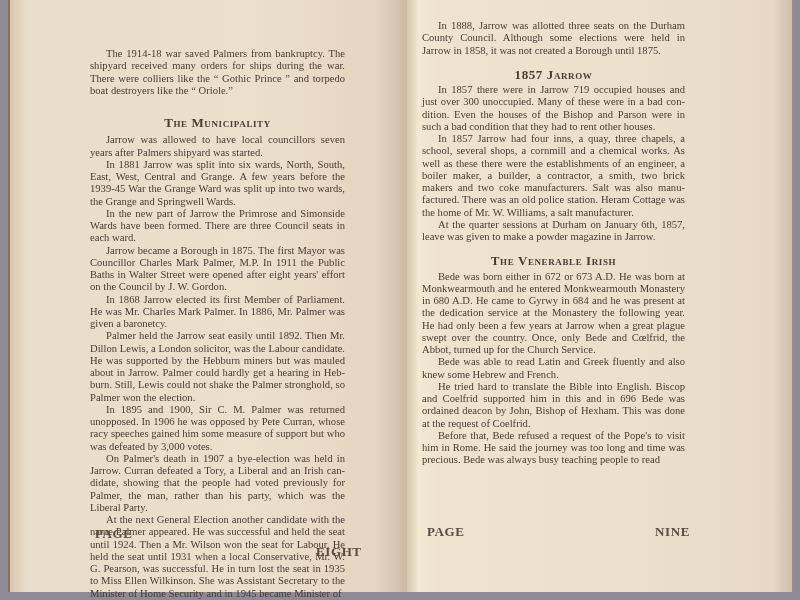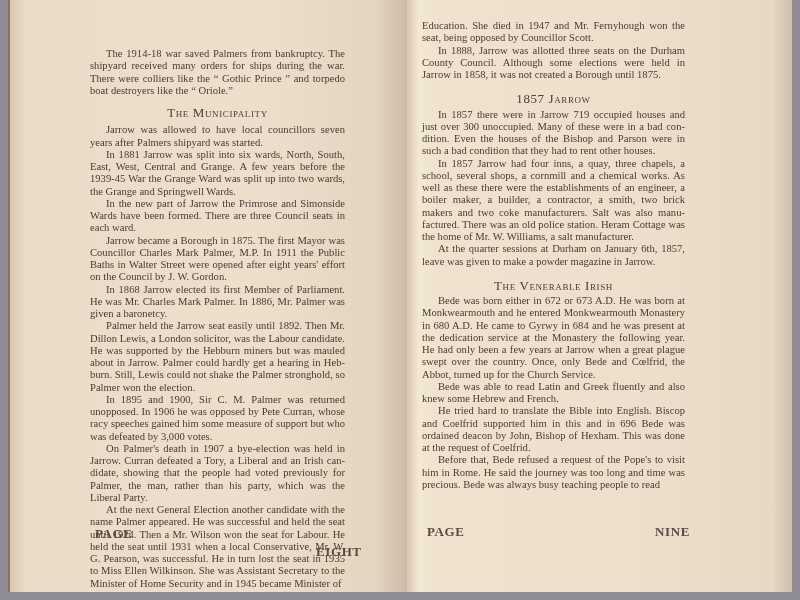--- a/index.html
+++ b/index.html
@@ -29,59 +29,58 @@
   .text-block {
     position:absolute;
     font-size:10.6px; line-height:12.25px;
     text-align:justify; hyphens:manual;
   }
   .page-left .text-block { left:80px; top:48px; width:255px; }
   .page-right .text-block { left:15px; top:20px; width:263px; }
   p { margin:0; text-indent:16px; }
   p.noindent { text-indent:0; }
   h2 {
-    margin:0; font-weight:normal; text-align:center;
+    margin:0; font-weight:bold; text-align:center;
     font-variant:small-caps; letter-spacing:0.6px; font-size:13px;
     color:#4d3a34;
   }
   .footer {
     position:absolute; font-size:13px; font-weight:bold; letter-spacing:0.6px;
     color:#5a4a44;
   }
   .page-left .footer-page { left:85px; top:526px; }
   .page-left .footer-num { left:306px; top:544px; }
   .page-right .footer-page { left:20px; top:524px; }
   .page-right .footer-num { left:248px; top:524px; }
 </style>
 </head>
 <body>
 
 <div class="spread">
 
   <div class="page page-left">
     <div class="text-block">
       <p>The 1914-18 war saved Palmers from bankruptcy. The shipyard received many orders for ships during the war. There were colliers like the “ Gothic Prince ” and torpedo boat des­troyers like the “ Oriole.”</p>
-      <h2 style="margin-top:10px;margin-bottom:5px;">The Municipality</h2>
+      <h2 style="margin-top:20px;margin-bottom:5px;">The Municipality</h2>
       <p>Jarrow was allowed to have local councillors seven years after Palmers shipyard was started.</p>
       <p>In 1881 Jarrow was split into six wards, North, South, East, West, Central and Grange. A few years before the 1939-45 War the Grange Ward was split up into two wards, the Grange and Springwell Wards.</p>
       <p>In the new part of Jarrow the Primrose and Simonside Wards have been formed. There are three Council seats in each ward.</p>
       <p>Jarrow became a Borough in 1875. The first Mayor was Councillor Charles Mark Palmer, M.P. In 1911 the Public Baths in Walter Street were opened after eight years' effort on the Council by J. W. Gordon.</p>
       <p>In 1868 Jarrow elected its first Member of Parliament. He was Mr. Charles Mark Palmer. In 1886, Mr. Palmer was given a baronetcy.</p>
       <p>Palmer held the Jarrow seat easily until 1892. Then Mr. Dillon Lewis, a London solicitor, was the Labour candidate. He was supported by the Hebburn miners but was mauled about in Jarrow. Palmer could hardly get a hearing in Heb­burn. Still, Lewis could not shake the Palmer stronghold, so Palmer won the election.</p>
       <p>In 1895 and 1900, Sir C. M. Palmer was returned unopposed. In 1906 he was opposed by Pete Curran, whose racy speeches gained him some measure of support but who was defeated by 3,000 votes.</p>
       <p>On Palmer's death in 1907 a bye-election was held in Jarrow. Curran defeated a Tory, a Liberal and an Irish can­didate, showing that the people had voted previously for Palmer, the man, rather than his party, which was the Liberal Party.</p>
       <p>At the next General Election another candidate with the name Palmer appeared. He was successful and held the seat until 1924. Then a Mr. Wilson won the seat for Labour. He held the seat until 1931 when a local Conservative, Mr. W. G. Pearson, was successful. He in turn lost the seat in 1935 to Miss Ellen Wilkinson. She was Assistant Secretary to the Minister of Home Security and in 1945 became Minister of</p>
     </div>
     <span class="footer footer-page">PAGE</span>
     <span class="footer footer-num">EIGHT</span>
   </div>
 
   <div class="page page-right">
     <div class="text-block">
-      <p class="noindent">Education. She died in 1947 and Mr. Fernyhough won the seat, being opposed by Councillor Scott.</p>
       <p>In 1888, Jarrow was allotted three seats on the Durham County Council. Although some elections were held in Jarrow in 1858, it was not created a Borough until 1875.</p>
       <h2 style="margin-top:12px;margin-bottom:3px;">1857 Jarrow</h2>
       <p>In 1857 there were in Jarrow 719 occupied houses and just over 300 unoccupied. Many of these were in a bad con­dition. Even the houses of the Bishop and Parson were in such a bad condition that they had to rent other houses.</p>
       <p>In 1857 Jarrow had four inns, a quay, three chapels, a school, several shops, a cornmill and a chemical works. As well as these there were the establishments of an engineer, a boiler maker, a builder, a contractor, a smith, two brick makers and two coke manufacturers. Salt was also manu­factured. There was an old police station. Heram Cottage was the home of Mr. W. Williams, a salt manufacturer.</p>
       <p>At the quarter sessions at Durham on January 6th, 1857, leave was given to make a powder magazine in Jarrow.</p>
       <h2 style="margin-top:12px;margin-bottom:3px;">The Venerable Irish</h2>
       <p>Bede was born either in 672 or 673 A.D. He was born at Monkwearmouth and he entered Monkwearmouth Monas­tery in 680 A.D. He came to Gyrwy in 684 and he was present at the dedication service at the Monastery the following year. He had only been a few years at Jarrow when a great plague swept over the country. Once, only Bede and Cœlfrid, the Abbot, turned up for the Church Service.</p>
       <p>Bede was able to read Latin and Greek fluently and also knew some Hebrew and French.</p>
       <p>He tried hard to translate the Bible into English. Biscop and Coelfrid supported him in this and in 696 Bede was ordained deacon by John, Bishop of Hexham. This was done at the request of Coelfrid.</p>
       <p>Before that, Bede refused a request of the Pope's to visit him in Rome. He said the journey was too long and time was precious. Bede was always busy teaching people to read</p>

